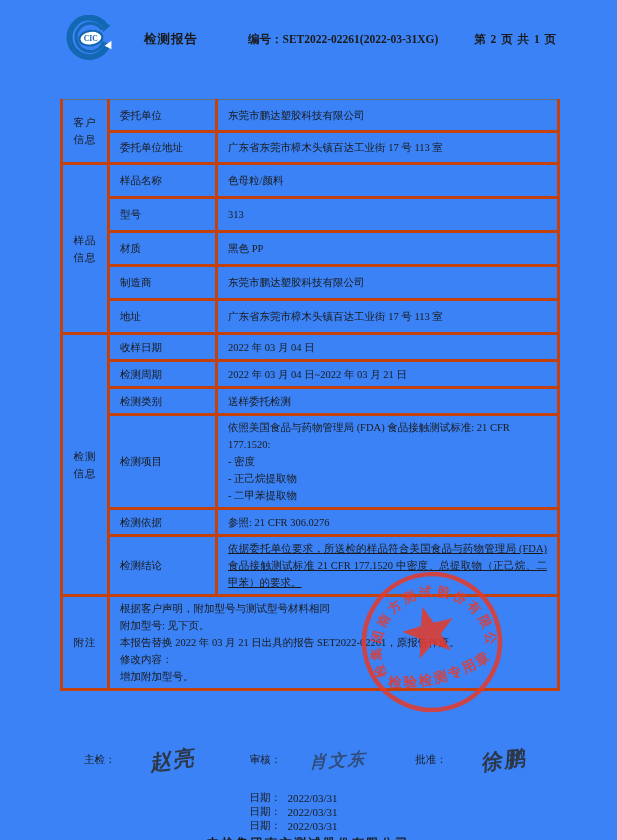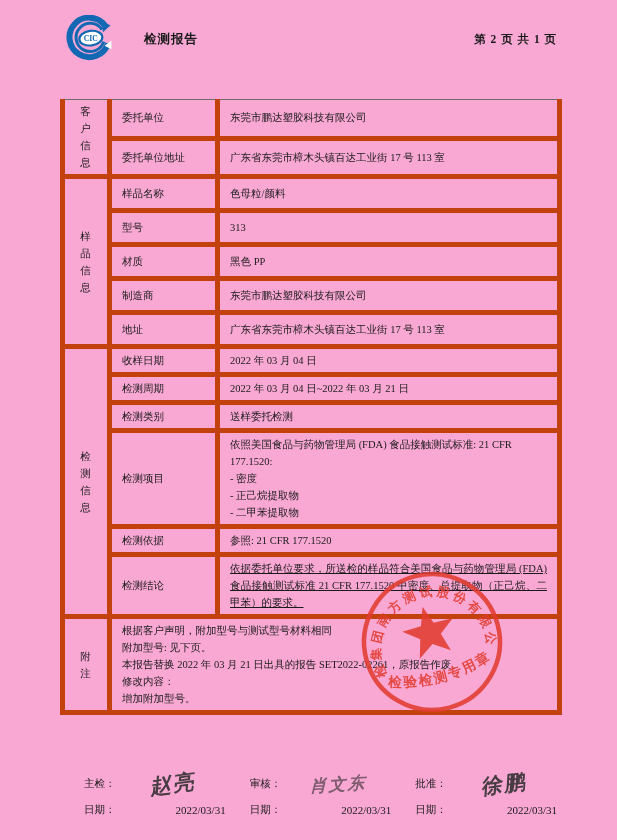--- a/index.html
+++ b/index.html
@@ -1,20 +1,20 @@
 <!DOCTYPE html>
 <html><head>
 <meta charset="utf-8">
 <style>
   * { margin: 0; padding: 0; box-sizing: border-box; }
   html, body { background: #ffffff; }
   .page {
     position: relative;
     width: 617px; height: 840px;
-    background: #f9a8d4;
+    background: #3b82f6;
     font-family: "Liberation Serif", "DejaVu Serif", serif;
     color: #1a1a1a;
     overflow: hidden;
   }
   
   .header {
     display: flex; align-items: center;
     padding: 16px 60px 0 64px;
     height: 62px;
   }
@@ -24,21 +24,21 @@
   .page-info { font-size: 11.5px; font-weight: bold; margin-left: auto; letter-spacing: 1px; }
   
   table.report {
     margin: 14px 60px 0 60px;
     width: 497px;
     border-collapse: collapse;
     table-layout: fixed;
     font-size: 10.5px;
   }
   table.report td {
-    border: 5px solid #c2410c;
+    border: 3px solid #c2410c;
     vertical-align: middle;
     padding: 3px 10px;
     line-height: 17px;
   }
   table.report { border: 1.5px solid #6d6d6d; margin-top: 37px; }
   tr.sec-start td { border-top: 1.5px solid #6d6d6d; }
   td.grp {
     text-align: center;
     white-space: pre-line;
     line-height: 22px;
@@ -48,25 +48,25 @@
   td.lbl { padding-left: 9px; }
   .h32 { height: 32px; }
   .h34 { height: 34px; }
   .h27 { height: 27px; }
   .preline { white-space: pre-line; }
   .justify { text-align: justify; text-decoration: underline; }
   td.note-val { line-height: 19.5px; vertical-align: middle; padding-top: 5px; padding-bottom: 5px; }
   
   .sig-block { margin: 0 60px; width: 497px; position: relative; }
   .sig-row { display: flex; margin-top: 52px; height: 34px; align-items: center; }
-  .date-row { display: flex; height: 18px; align-items: center; }
+  .date-row { display: flex; margin-top: 14px; height: 18px; align-items: center; flex-direction: column; }
   .sig-col { width: 166px; display: flex; align-items: center; }
   .sig-label { font-size: 10.5px; padding-left: 24px; width: 62px; flex: 0 0 auto; }
   .sig-value { flex: 1; text-align: center; }
-  .date-value { flex: 1; text-align: right; font-size: 11px; }
+  .date-value { flex: 1; text-align: left; font-size: 11px; }
   .signature {
     display: inline-block;
     font-size: 21px;
     font-weight: bold;
     color: #2a2a2a;
     transform: rotate(-8deg) skewX(-12deg);
     letter-spacing: 2px;
     opacity: 0.85;
   }
   .signature.light { font-size: 17px; font-weight: 600; transform: rotate(-4deg) skewX(-18deg); opacity: 0.6; }
@@ -93,20 +93,21 @@
       <g fill="none" stroke="#1268b3">
         <path d="M 48 13 A 23 23 0 1 0 51 33" stroke-width="7"></path>
         <path d="M 44 17 A 16.5 16.5 0 1 0 46 31" stroke-width="3.5"></path>
       </g>
       <polygon points="44,8 54,12 45,20" fill="#1268b3"></polygon>
       <polygon points="47,36 55,30 55,40" fill="#ffffff"></polygon>
       <ellipse cx="31" cy="27" rx="13.5" ry="8.5" fill="#ffffff" stroke="#1268b3" stroke-width="2.5" transform="rotate(-8 31 27)"></ellipse>
       <text x="31" y="30.5" text-anchor="middle" font-size="9" font-weight="bold" fill="#1268b3" font-family="'Liberation Serif', serif">CIC</text>
     </svg>
     <div class="doc-title">检测报告</div>
+    <div class="report-no"><span>编号：</span><span>SET2022-02261(2022-03-31XG)</span></div>
     <div class="page-info">第 2 页 共 1 页</div>
   </div>
 
   <table class="report">
     <colgroup>
         <col style="width:47px">
         <col style="width:108px">
         <col style="width:342px">
       </colgroup>
     <tbody>
@@ -161,21 +162,21 @@
       </tr>
       <tr>
         <td class="lbl">检测项目</td>
         <td class="preline">依照美国食品与药物管理局 (FDA) 食品接触测试标准: 21 CFR 177.1520:
 - 密度
 - 正己烷提取物
 - 二甲苯提取物</td>
       </tr>
       <tr>
         <td class="lbl h27">检测依据</td>
-        <td class="h27">参照: 21 CFR 177.1520</td>
+        <td class="h27">参照: 21 CFR 306.0276</td>
       </tr>
       <tr>
         <td class="lbl">检测结论</td>
         <td class="justify">依据委托单位要求，所送检的样品符合美国食品与药物管理局 (FDA) 食品接触测试标准 21 CFR 177.1520 中密度、总提取物（正己烷、二甲苯）的要求。</td>
       </tr>
 
       <tr class="sec-start">
         <td class="grp">附注</td>
         <td colspan="2" class="preline note-val">根据客户声明，附加型号与测试型号材料相同
 附加型号: 见下页。

